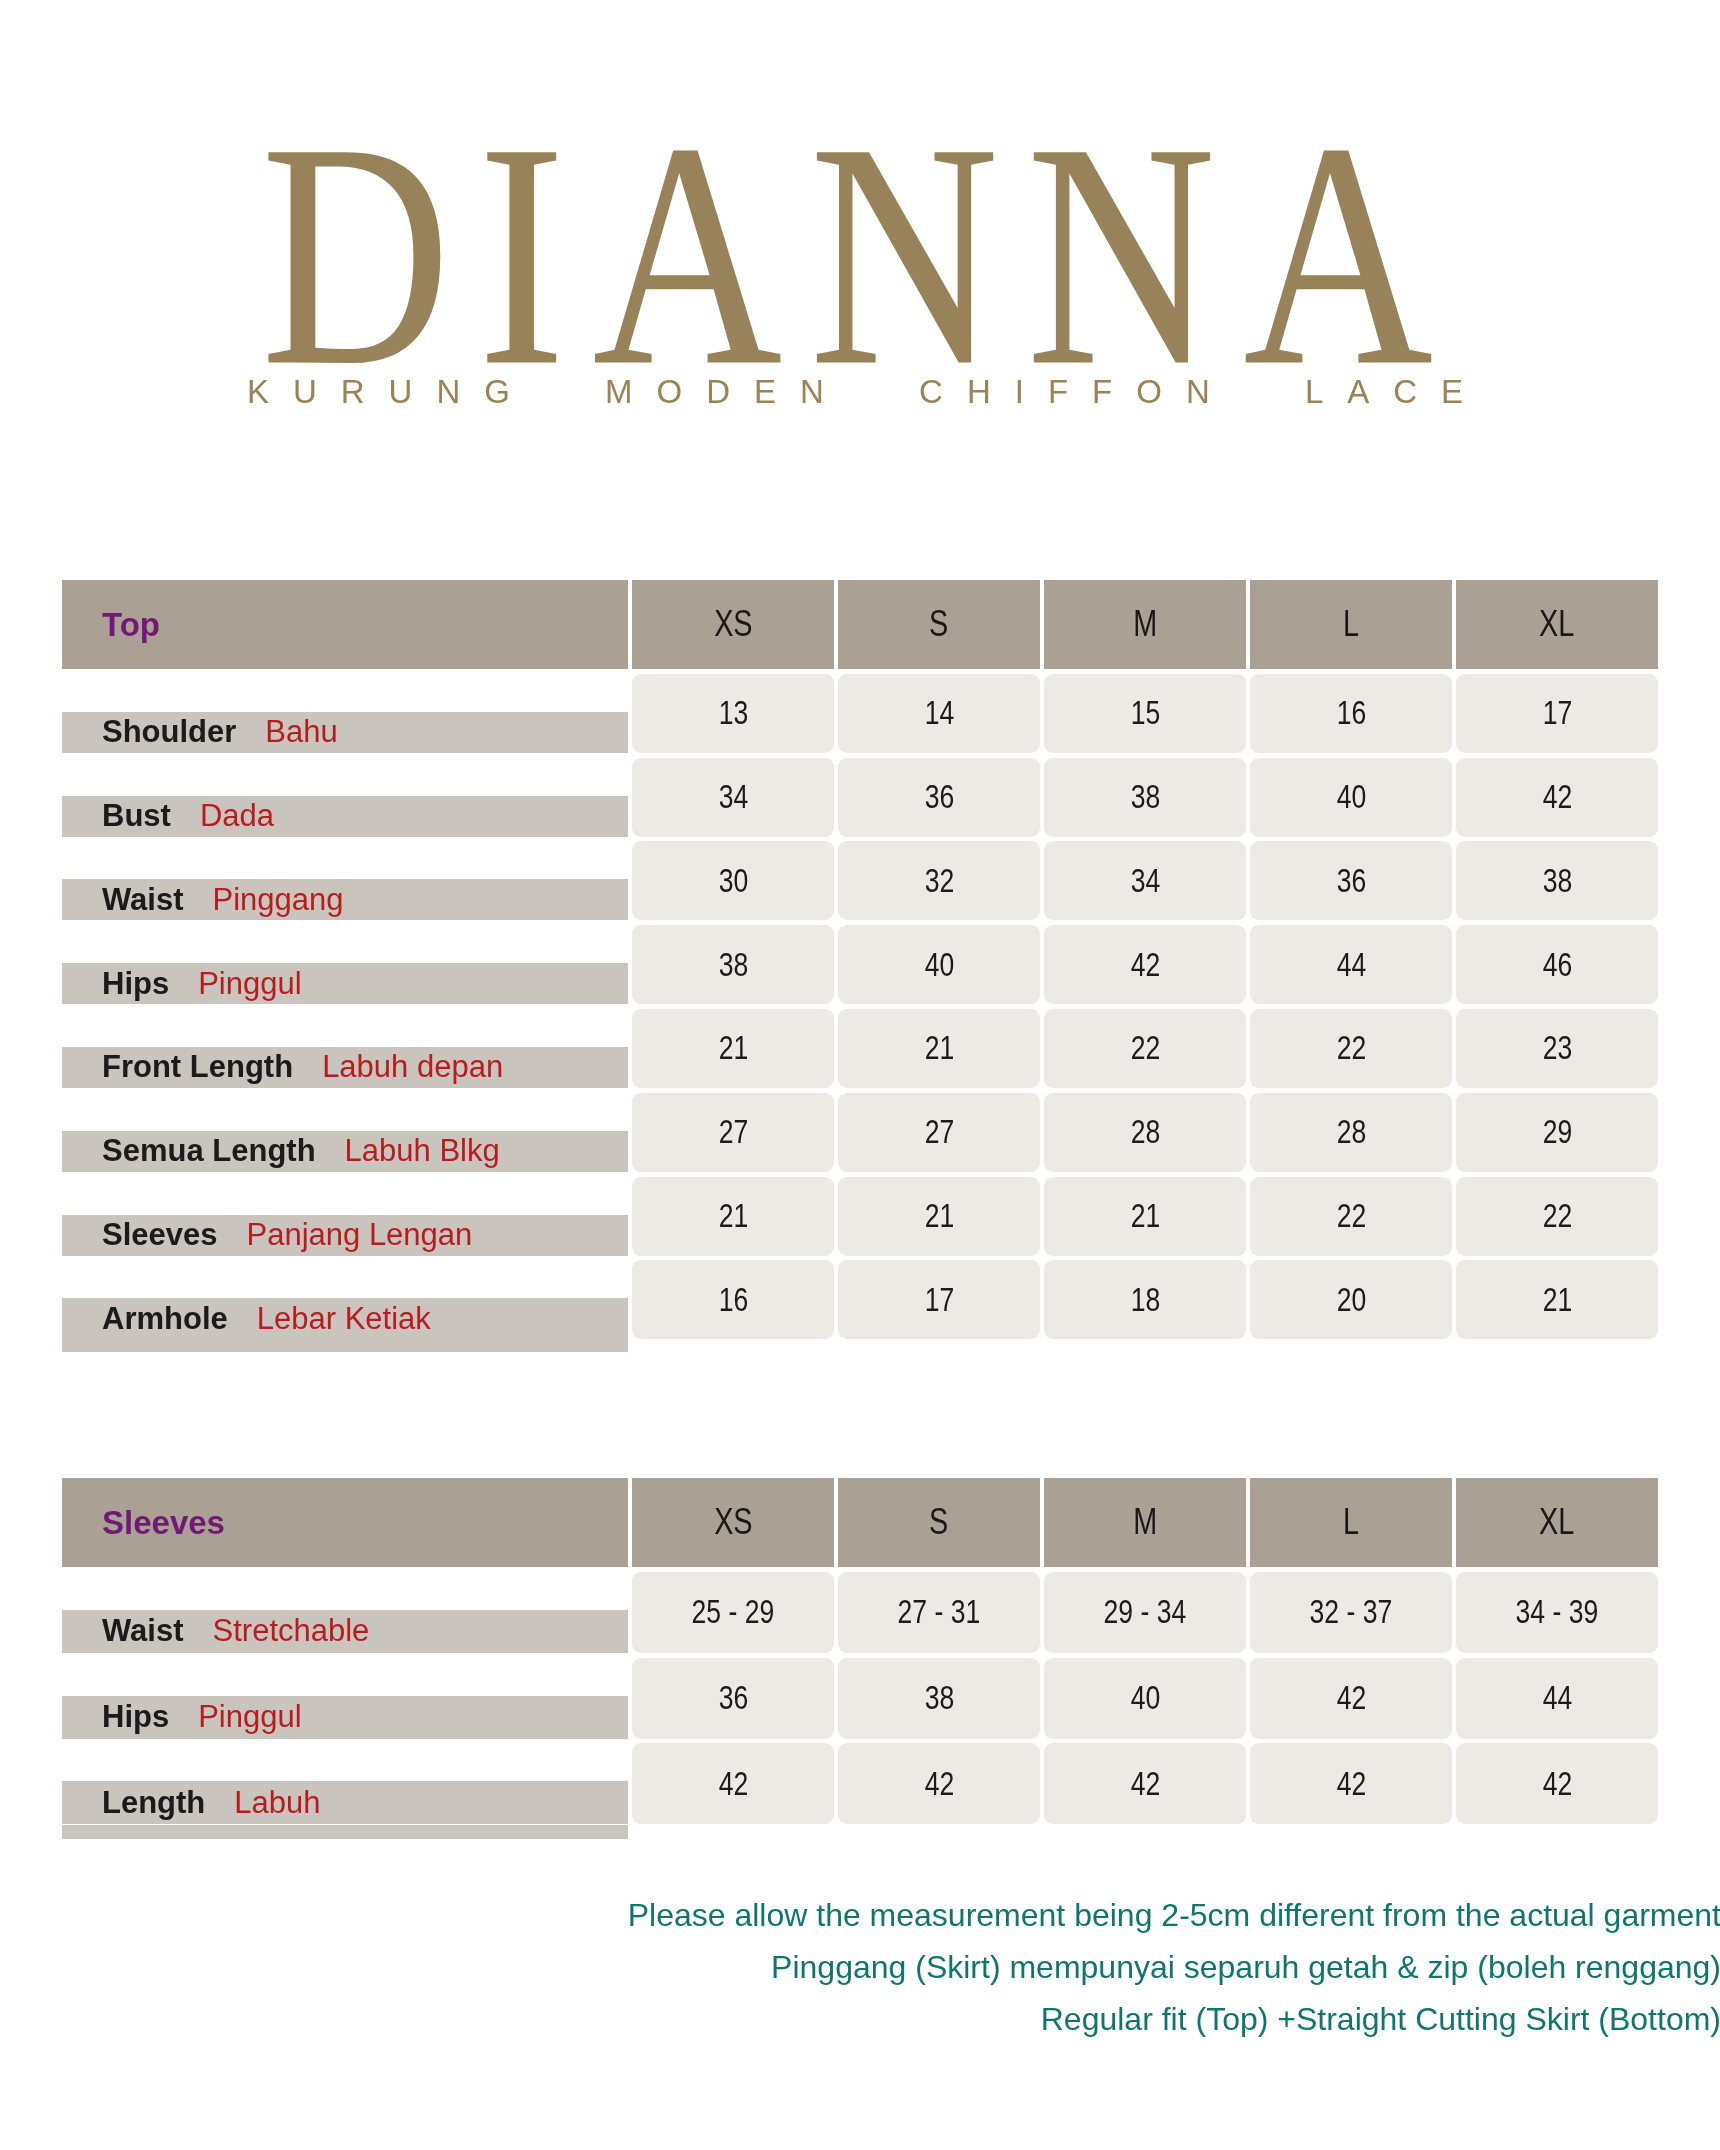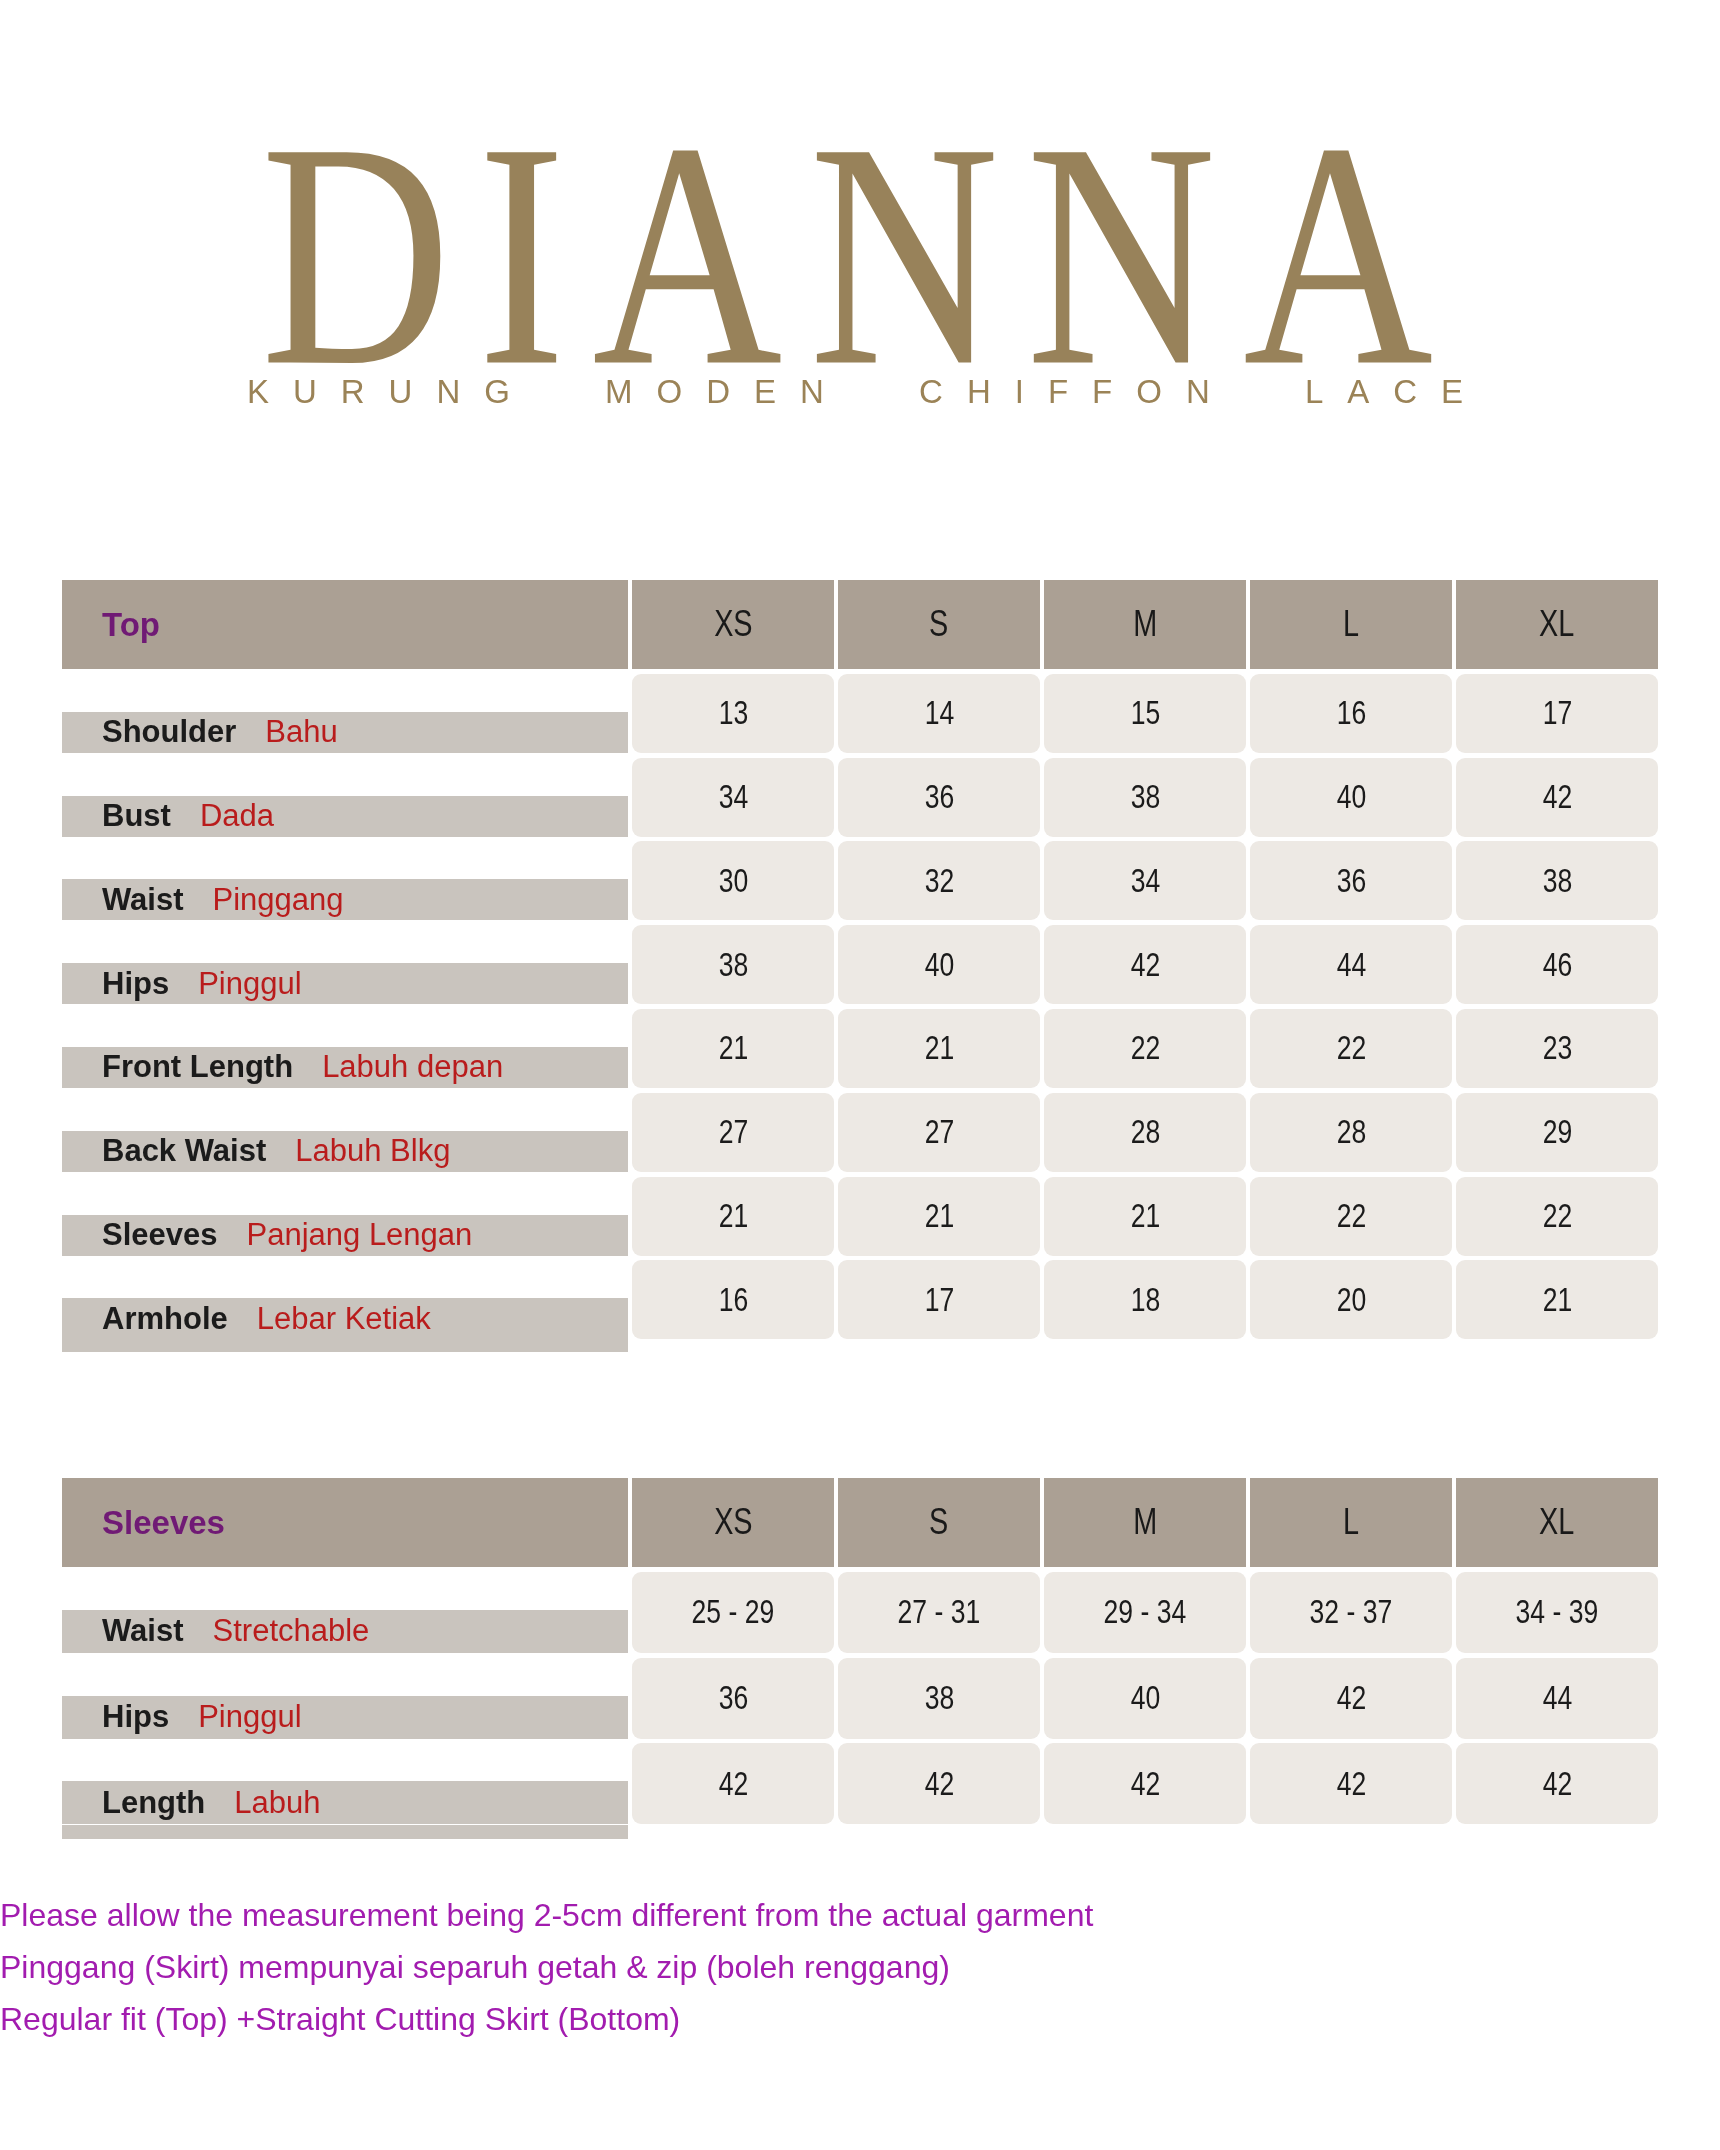--- a/index.html
+++ b/index.html
@@ -56,23 +56,23 @@
   .cond    { display:inline-block; transform:scale(.9,1.14); }
 
   
   .label-ext { position:absolute; left:62px; width:566px; height:14.3px; background:#C9C4BE; }
   .ext-top    { top:1338px; }
   .ext-bottom { top:1825px; }
 
   
   .notes {
     position:absolute; top:1889px; left:0; width:100%;
-    text-align:left;
+    text-align:right;
     font-size:32px; line-height:52px;
-    color:#a21caf;
+    color:#0f766e;
   }
 </style>
 </head>
 <body>
 
 <div class="page">
 
   <div class="brand-title">DIANNA</div>
   <div class="brand-subtitle">KURUNG MODEN CHIFFON LACE</div>
 
@@ -188,21 +188,21 @@
         <span class="cond">22</span>
       </div>
     <div class="cell v-cell">
         <span class="cond">22</span>
       </div>
     <div class="cell v-cell">
         <span class="cond">23</span>
       </div>
 
     <div class="cell l-cell">
-        <span class="l-en">Back Waist</span>
+        <span class="l-en">Semua Length</span>
         <span class="l-my">Labuh Blkg</span>
       </div>
     <div class="cell v-cell">
         <span class="cond">27</span>
       </div>
     <div class="cell v-cell">
         <span class="cond">27</span>
       </div>
     <div class="cell v-cell">
         <span class="cond">28</span>

